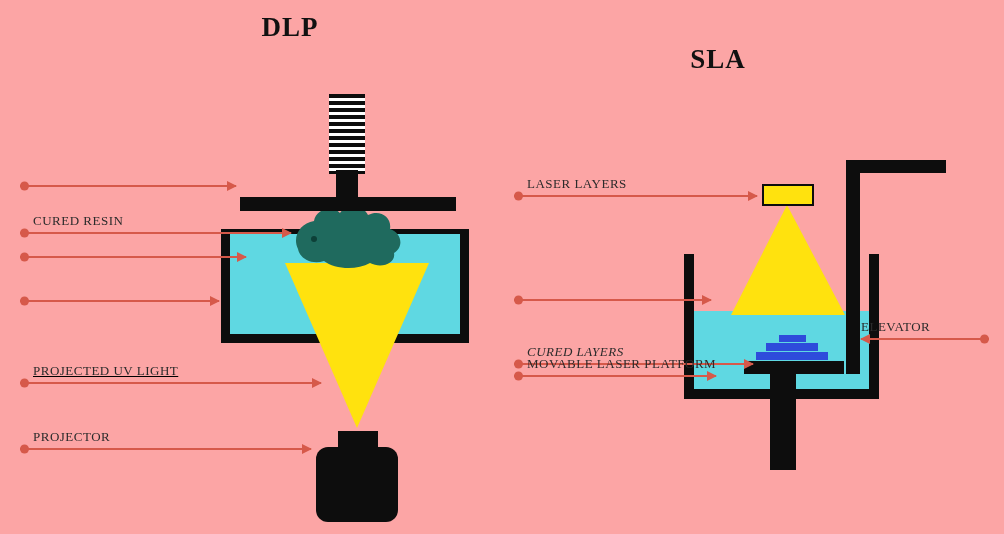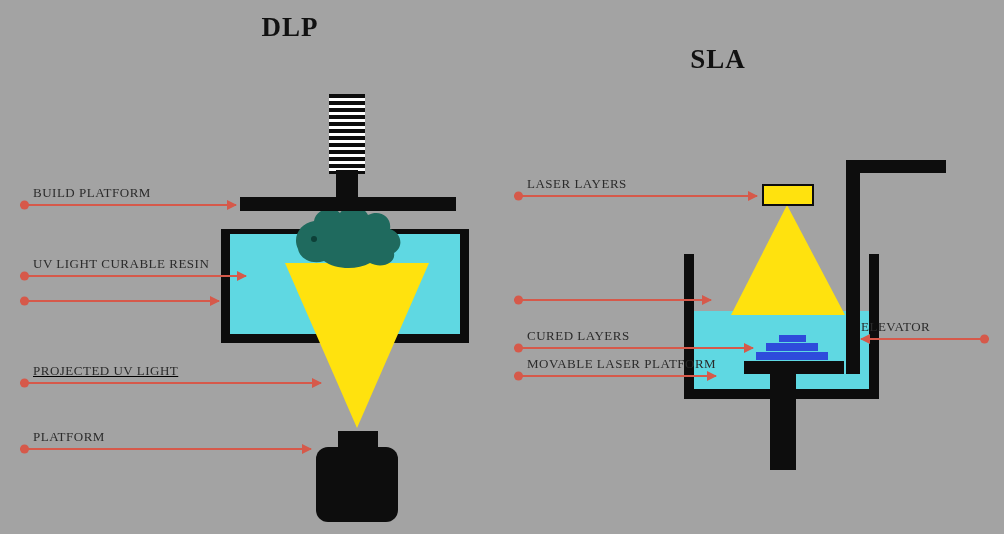--- a/index.html
+++ b/index.html
@@ -1,17 +1,17 @@
 <!DOCTYPE html>
 <html style="--arrow: #d6594a; --resin: #5fd8e2; --cured_resin: #1f6a5e; --uv_light: #ffe20e; --cured_layers: #2e4bdb; --structure: #0d0d0d;"><head>
 <meta charset="utf-8">
 <style>
   html,body { margin:0; padding:0; background:#ffffff; }
   .diagram {
-    position:relative; width:1004px; height:534px; background:#a3a3a3;
+    position:relative; width:1004px; height:534px; background:#fca5a5;
     font-family:"Liberation Serif", serif; overflow:hidden;
   }
   .title {
     position:absolute; top:12px; width:120px; margin:0; text-align:center;
     font-family:"Liberation Serif", serif; font-weight:700; font-size:27px;
     letter-spacing:1px; color:#111;
   }
   .part { position:absolute; }
   .black { background:var(--structure); }
 
@@ -108,68 +108,73 @@
   <svg class="part sla-beam" viewBox="0 0 118 114">
     <polygon class="beam-shape" points="58,2 2,112 116,112"></polygon>
   </svg>
   <div class="part sla-layer sla-layer-1"></div>
   <div class="part sla-layer sla-layer-2"></div>
   <div class="part sla-layer sla-layer-3"></div>
   <div class="part black sla-platform"></div>
   <div class="part black sla-stem"></div>
 
   <div class="label" style="left:20px; top:185px; width:216px;">
-    <span class="label-text">BUILD PLATFORM</span>
+    <div class="label-line">
+        <span class="label-dot"></span>
+        <span class="label-arrowhead"></span>
+      </div>
+  </div>
+  <div class="label" style="left:20px; top:213px; width:271px;">
+    <span class="label-text">CURED RESIN</span>
     <div class="label-line">
         <span class="label-dot"></span>
         <span class="label-arrowhead"></span>
       </div>
   </div>
   <div class="label" style="left:20px; top:256px; width:226px;">
-    <span class="label-text">UV LIGHT CURABLE RESIN</span>
     <div class="label-line">
         <span class="label-dot"></span>
         <span class="label-arrowhead"></span>
       </div>
   </div>
   <div class="label" style="left:20px; top:300px; width:199px;">
     <div class="label-line">
         <span class="label-dot"></span>
         <span class="label-arrowhead"></span>
       </div>
   </div>
   <div class="label" style="left:20px; top:363px; width:301px;text-decoration:underline;">
     <span class="label-text">PROJECTED UV LIGHT</span>
     <div class="label-line">
         <span class="label-dot"></span>
         <span class="label-arrowhead"></span>
       </div>
   </div>
   <div class="label" style="left:20px; top:429px; width:291px;">
-    <span class="label-text">PLATFORM</span>
+    <span class="label-text">PROJECTOR</span>
     <div class="label-line">
         <span class="label-dot"></span>
         <span class="label-arrowhead"></span>
       </div>
   </div>
 
   <div class="label" style="left:514px; top:176px; width:243px;">
     <span class="label-text">LASER LAYERS</span>
     <div class="label-line">
         <span class="label-dot"></span>
         <span class="label-arrowhead"></span>
       </div>
   </div>
   <div class="label" style="left:514px; top:299px; width:197px;">
     <div class="label-line">
         <span class="label-dot"></span>
         <span class="label-arrowhead"></span>
       </div>
   </div>
-  <div class="label" style="left:514px; top:328px; width:239px;">
+  <div class="label" style="left:514px; top:344px; width:239px;font-style:italic;">
     <span class="label-text">CURED LAYERS</span>
     <div class="label-line">
         <span class="label-dot"></span>
         <span class="label-arrowhead"></span>
       </div>
   </div>
   <div class="label" style="left:514px; top:356px; width:202px;">
     <span class="label-text">MOVABLE LASER PLATFORM</span>
     <div class="label-line">
         <span class="label-dot"></span>

